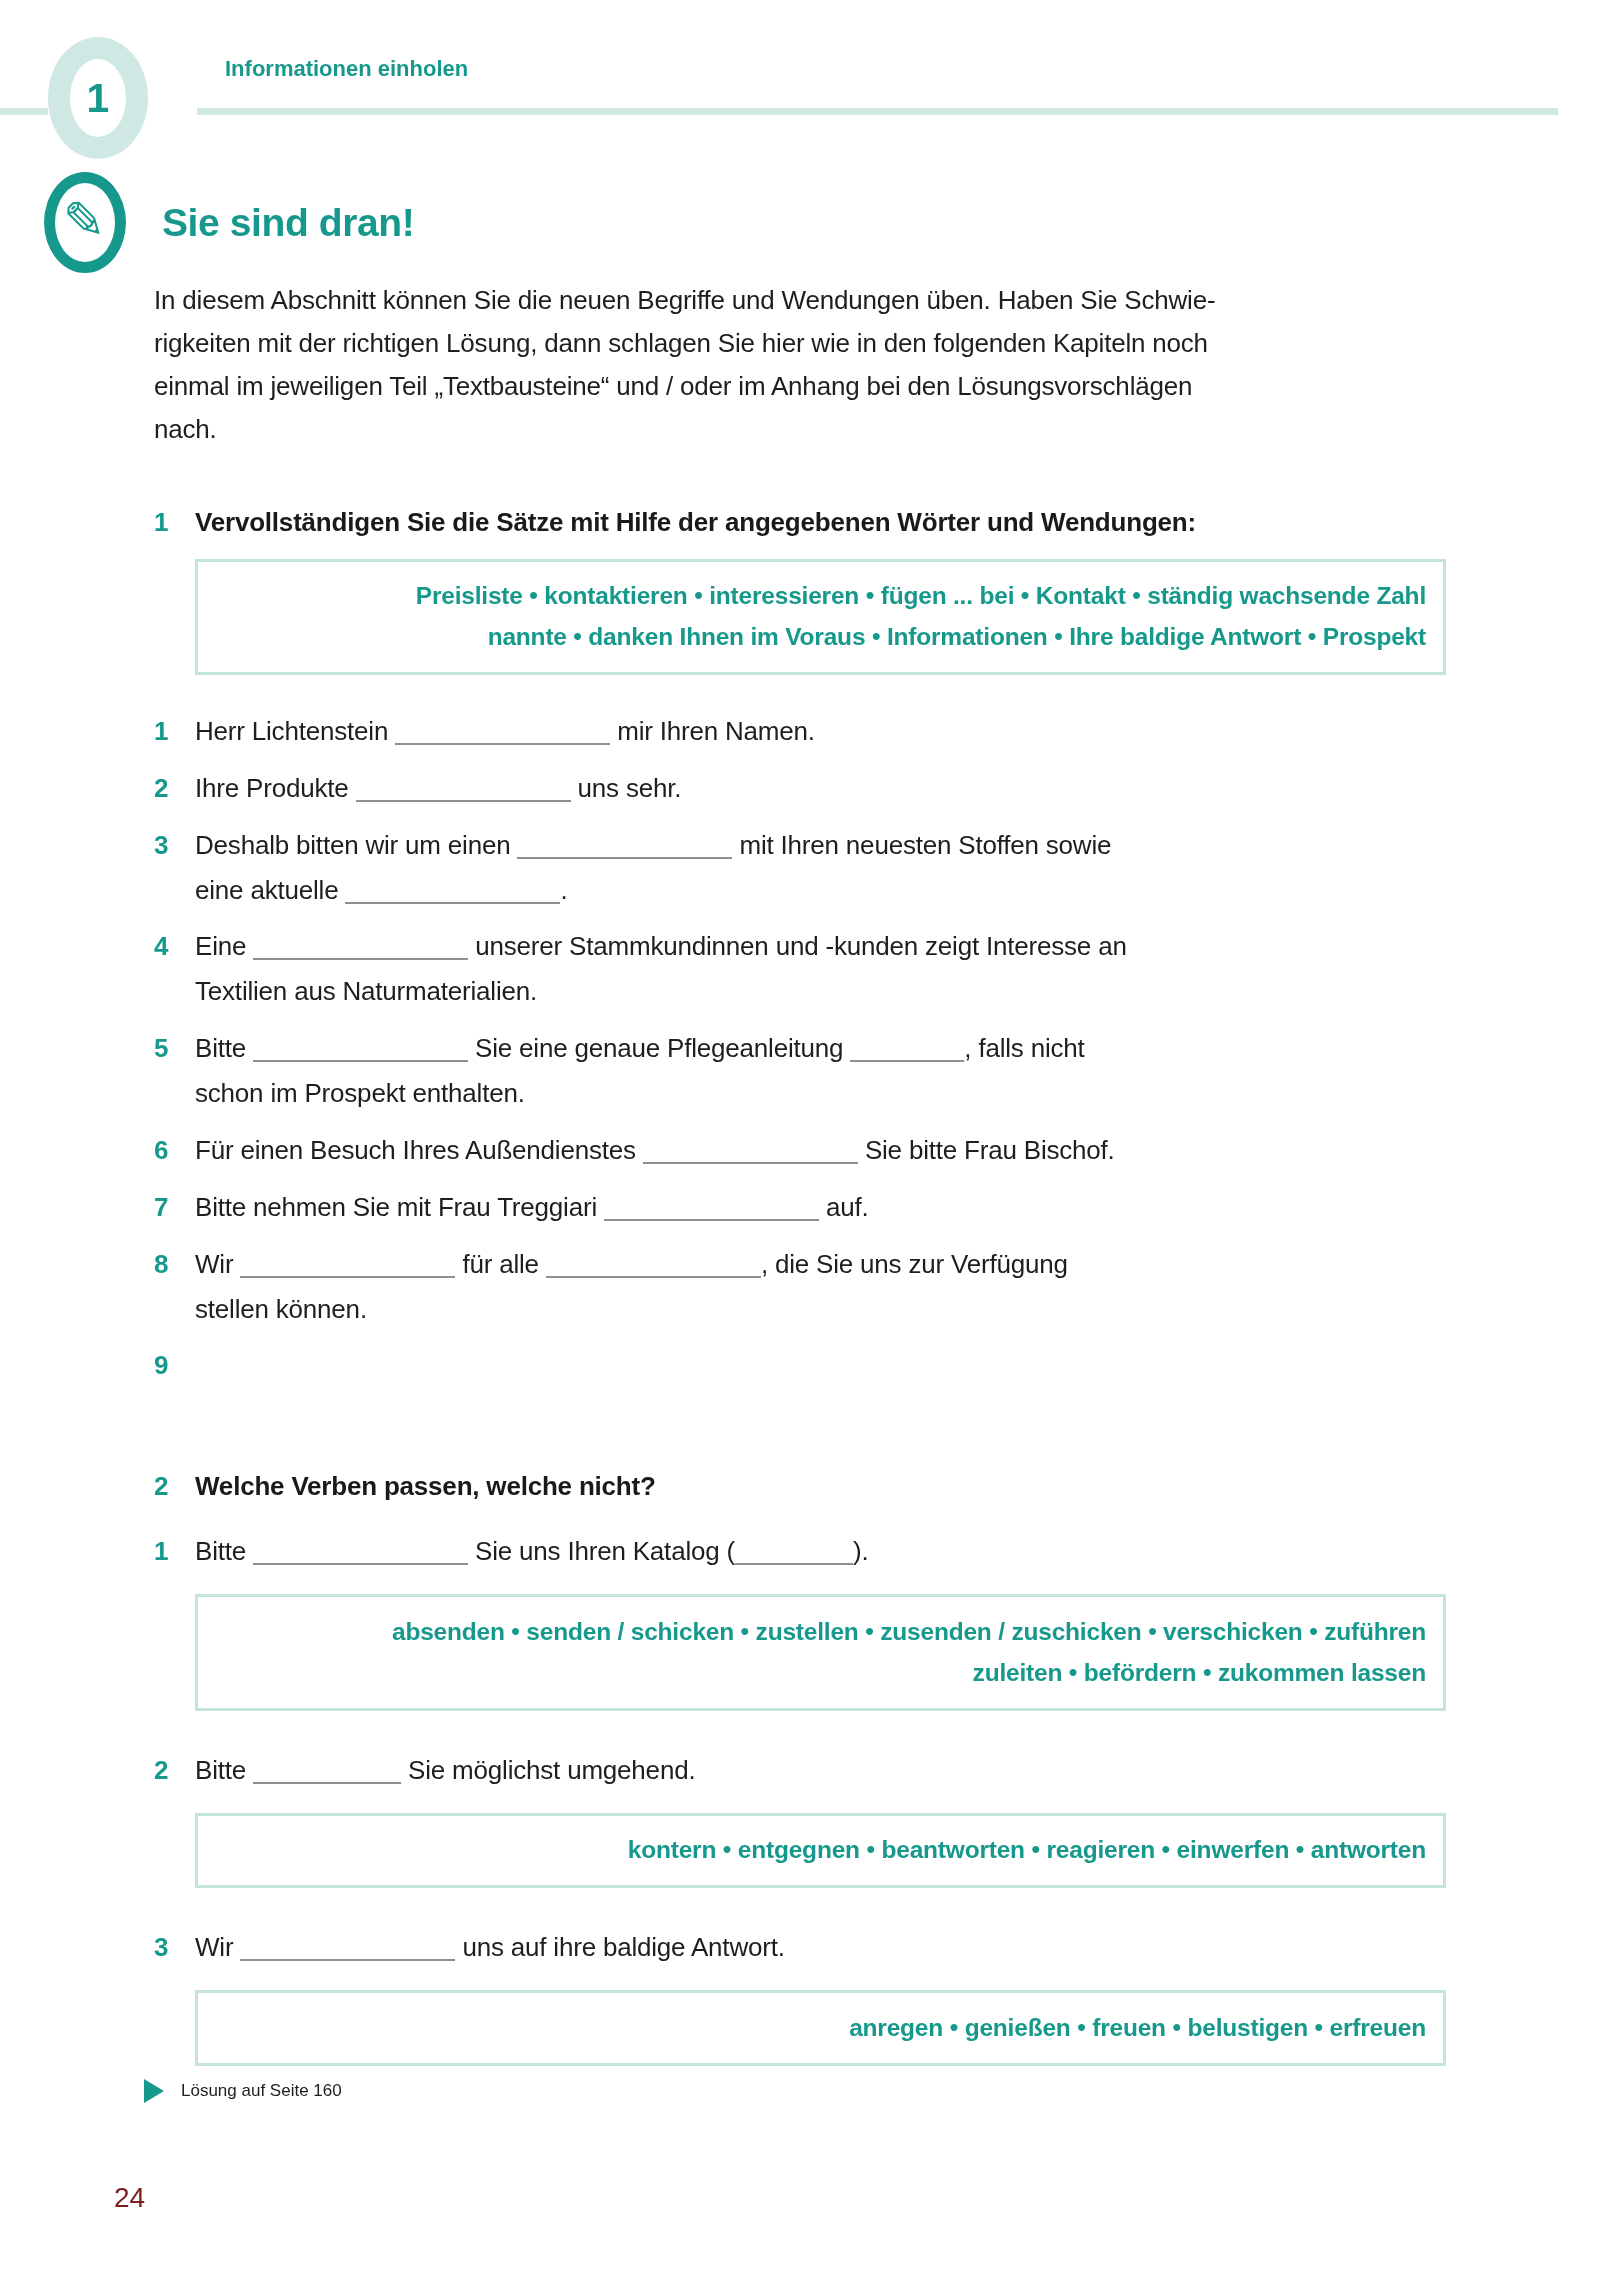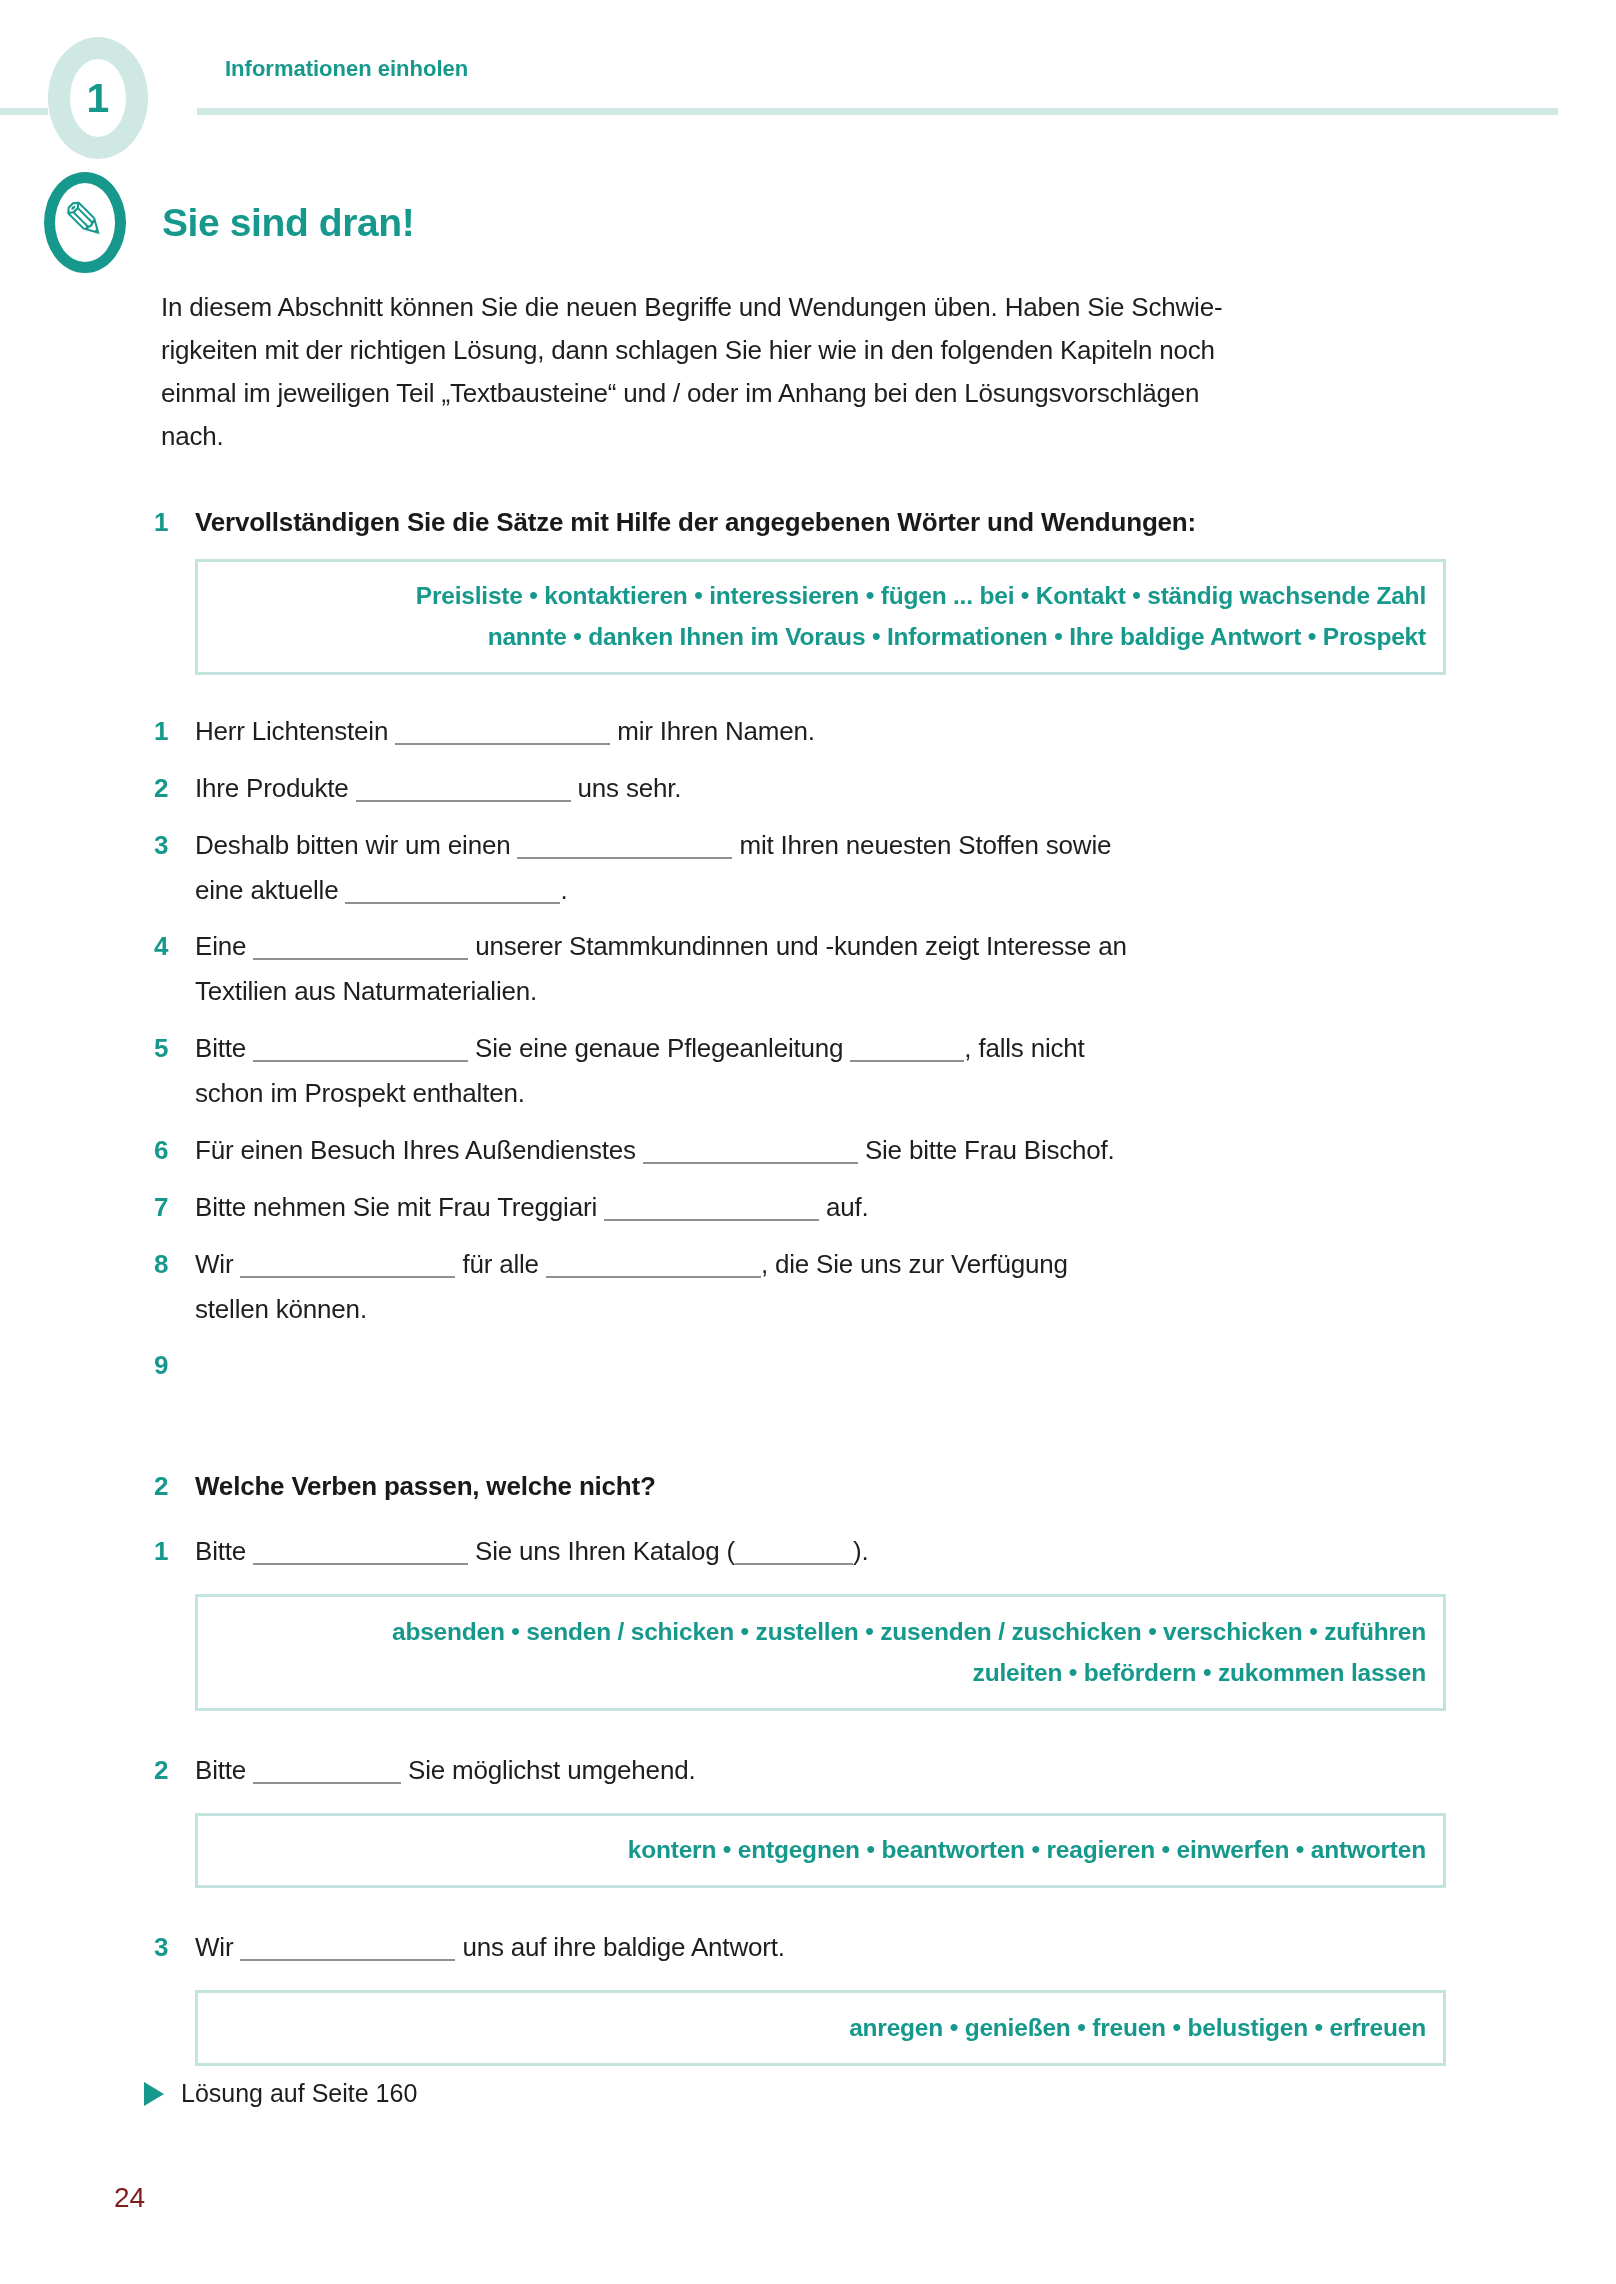--- a/index.html
+++ b/index.html
@@ -25,21 +25,21 @@
   .header-title{position:absolute;left:225px;top:56px;font-size:22px;font-weight:bold;color:#16998c;}
 
   
   .pencil-badge{
     position:absolute;left:44px;top:172px;width:82px;height:101px;
     border:11px solid #16998c;border-radius:50%;box-sizing:border-box;
     display:flex;align-items:center;justify-content:center;background:#fff;
   }
   .pencil-glyph{color:#16998c;font-size:51px;line-height:1;transform:translate(-0.8px,-2.5px);}
   .intro-heading{position:absolute;left:154px;top:193px;margin:8px;font-size:39px;font-weight:bold;color:#16998c;letter-spacing:-0.4px;}
-  .intro-para{position:absolute;left:154px;top:279px;margin:7px;font-size:26px;line-height:43px;color:#1e1e1e;white-space:nowrap;letter-spacing:-0.2px;}
+  .intro-para{position:absolute;left:154px;top:279px;margin:0;font-size:26px;line-height:43px;color:#1e1e1e;white-space:nowrap;letter-spacing:-0.2px;}
 
   
   .exercises{position:absolute;left:154px;top:505px;width:1292px;}
   .ex + .ex{margin-top:81px;}
   .ex-heading{display:flex;font-weight:bold;font-size:26px;line-height:35px;letter-spacing:-0.2px;}
   .ex-num{width:41px;flex:none;color:#16998c;}
   .ex-title{color:#1a1a1a;}
   .word-box{
     margin:20px 0 37px 41px;
     border:3.4px solid #c3e4de;
@@ -51,21 +51,21 @@
   }
   .ex-heading + .word-box{margin-top:18.6px;margin-bottom:34px;}
   .item{display:flex;font-size:26px;line-height:45px;margin-top:11.8px;letter-spacing:-0.2px;}
   .ex-heading + .item{margin-top:25px;}
   .word-box + .item{margin-top:0;}
   .item-num{width:41px;flex:none;color:#16998c;font-weight:bold;}
   .item-body{white-space:nowrap;color:#1e1e1e;}
   .blank{display:inline-block;height:3.4px;border-bottom:2.5px solid #8f8f8f;vertical-align:-5px;}
 
   
-  .solution-row{position:absolute;left:144px;top:2079px;display:flex;align-items:center;font-size:25px;color:#1e1e1e;}
+  .solution-row{position:absolute;left:144px;top:2079px;display:flex;align-items:center;font-size:17px;color:#1e1e1e;}
   .tri{width:0;height:0;border-left:20px solid #16998c;border-top:12.7px solid transparent;border-bottom:12.7px solid transparent;margin-right:17px;}
   .page-number{position:absolute;left:114px;top:2182px;font-size:28px;color:#7f1d1d;}
 </style>
 </head>
 <body>
 
 <div class="page">
 
   <div class="badge">
     <span class="badge-num">1</span>

